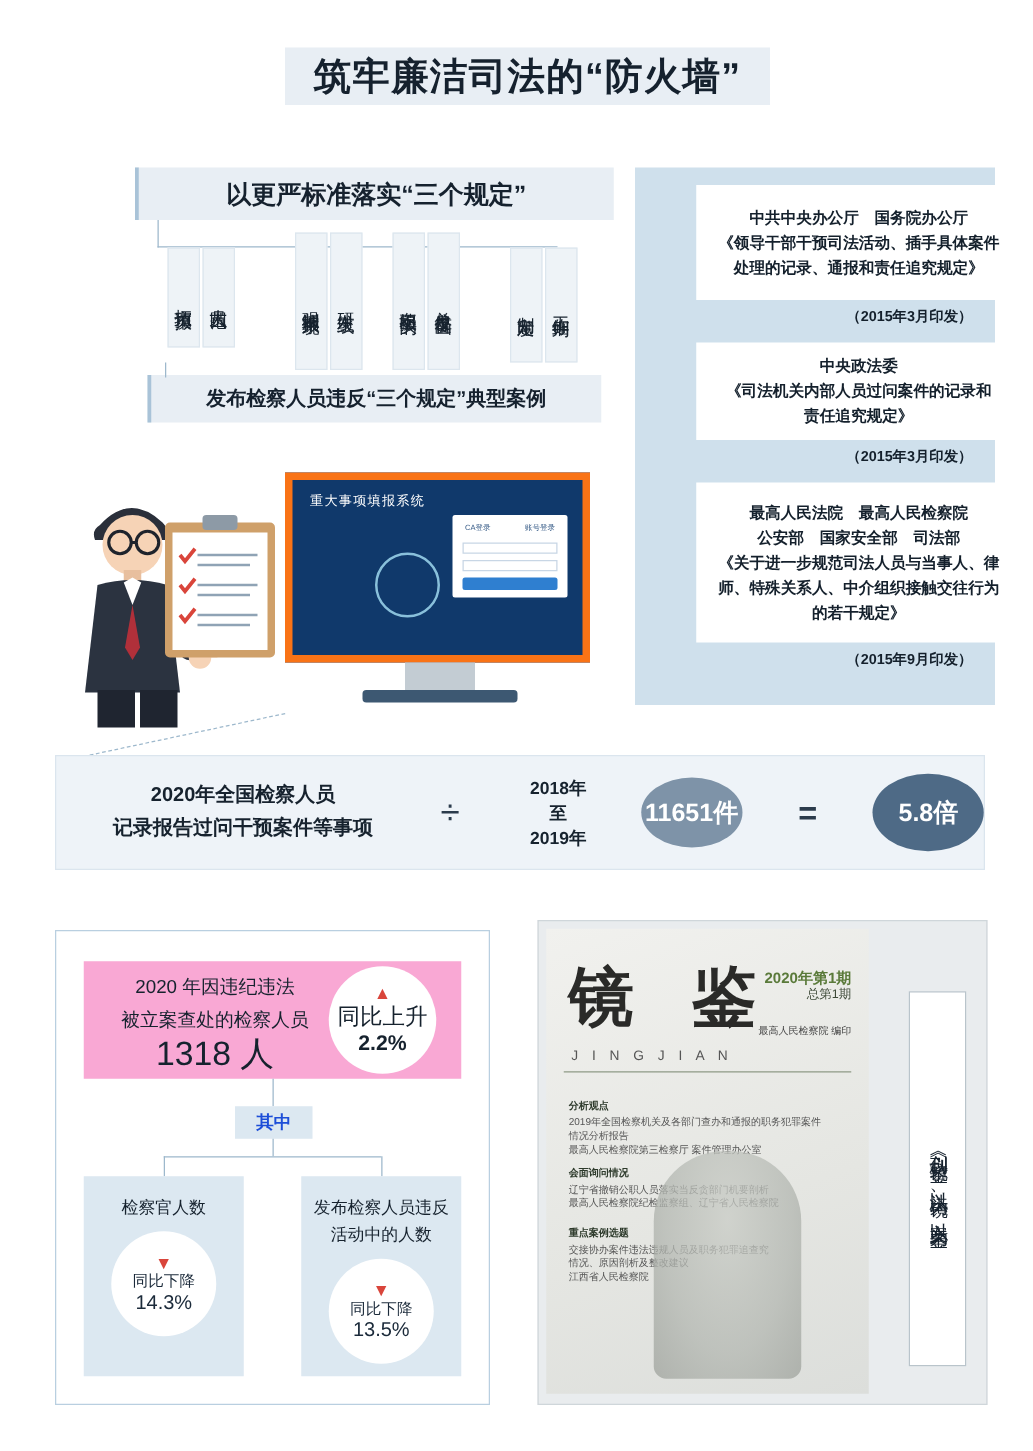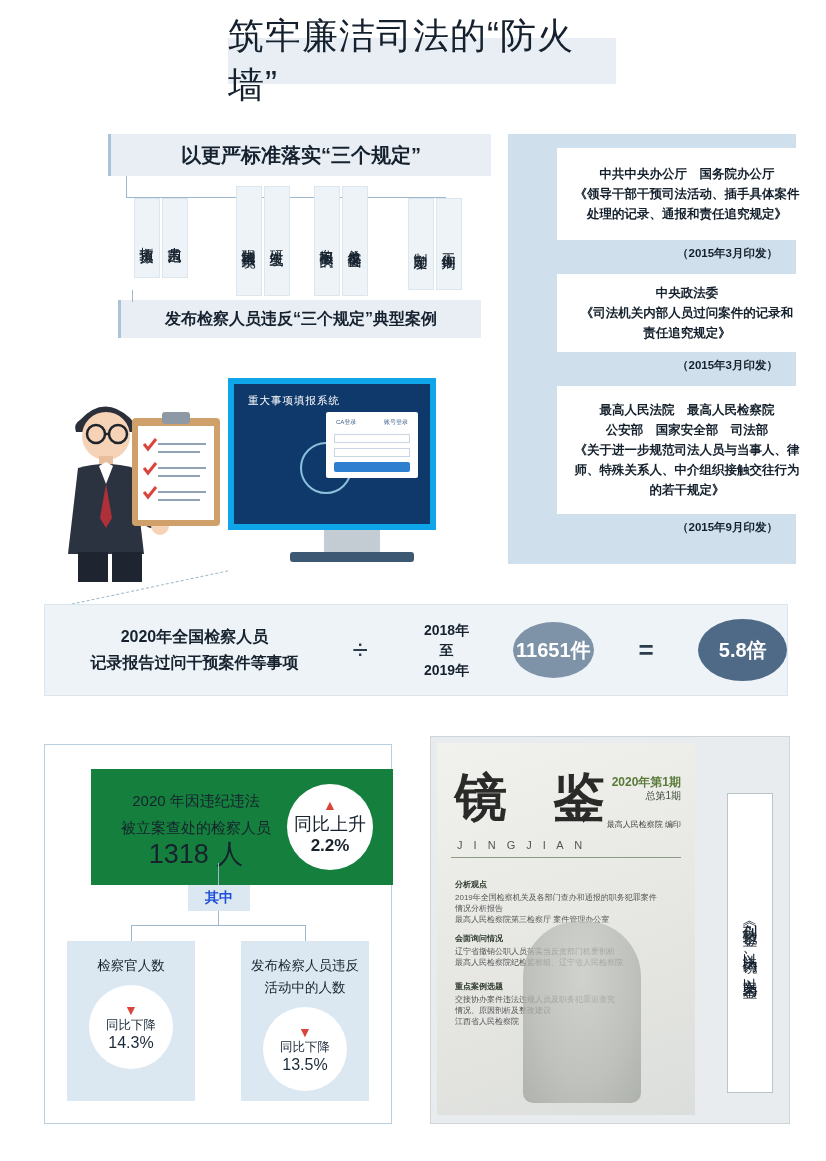--- a/index.html
+++ b/index.html
@@ -17,21 +17,21 @@
   }
   .abs { position: absolute; }
 
   
   #title-bar {
     left: 228px; top: 38px; width: 388px; height: 46px;
     background: #e8eef4;
     display: flex; align-items: center; justify-content: center;
   }
   #title-text {
-    font-size: 36px; font-weight: normal; letter-spacing: 1px; color: #15212e;
+    font-size: 30px; font-weight: bold; letter-spacing: 1px; color: #15212e;
   }
 
   
   #headline-box {
     left: 108px; top: 134px; width: 380px; height: 42px;
     background: #e8eef4;
     border-left: 3px solid #a9c3d8;
     display: flex; align-items: center; justify-content: center;
   }
   #headline-text { font-size: 20px; font-weight: bold; color: #15212e; }
@@ -77,24 +77,24 @@
     position: absolute; right: 18px; font-size: 11.5px; font-weight: bold; color: #14202c;
   }
 
   
   #person { left: 44px; top: 384px; width: 130px; height: 200px; }
   #clipboard { left: 130px; top: 410px; width: 92px; height: 120px; }
 
   
   #monitor { left: 228px; top: 378px; width: 248px; height: 186px; }
   #screen {
-    position: absolute; left: 0; top: 0; width: 208px; height: 152px;
+    position: absolute; left: 0; top: 0; width: 244px; height: 152px;
     background: linear-gradient(135deg,#0d2d52 0%, #12477e 45%, #0b2murky 100%);
     background-color: #10396b;
-    border: 6px solid #0ea5e9;
+    border: 6px solid #f97316;
     box-sizing: border-box;
     overflow: hidden;
   }
   #screen-title {
     position: absolute; left: 14px; top: 10px;
     color: #ffffff; font-size: 10.5px; letter-spacing: 1px;
   }
   #screen-login {
     position: absolute; right: 12px; top: 28px; width: 92px; height: 66px;
     background: #ffffff; border-radius: 2px;
@@ -145,23 +145,23 @@
   #stat-b { width: 88px; height: 56px; background: #7e93a8; font-size: 20px; }
   #stat-op2 { width: 44px; text-align: center; font-size: 26px; color: #2b3b4c; font-weight: bold; }
   #stat-c { width: 96px; height: 62px; background: #4e6a86; font-size: 20px; }
 
   
   #bl-panel {
     left: 44px; top: 744px; width: 346px; height: 378px;
     background: #ffffff; border: 1px solid #b9cfe0;
   }
   #bl-top {
-    position: absolute; left: 22px; top: 24px; width: 302px; height: 116px;
-    background: #15803d;
-    display: flex; align-items: center; margin-left: 24px;
+    position: absolute; left: 22px; top: 24px; width: 302px; height: 94px;
+    background: #f9a8d4;
+    display: flex; align-items: center;
   }
   #bl-top-text {
     margin-left: 14px; width: 182px; font-size: 15px; line-height: 27px;
     color: #16222e; text-align: center;
   }
   #bl-top-num { font-size: 27px; font-weight: normal; }
   .stat-circle {
     width: 86px; height: 86px; border-radius: 50%; background: #ffffff;
     display: flex; flex-direction: column; align-items: center; justify-content: center;
   }

